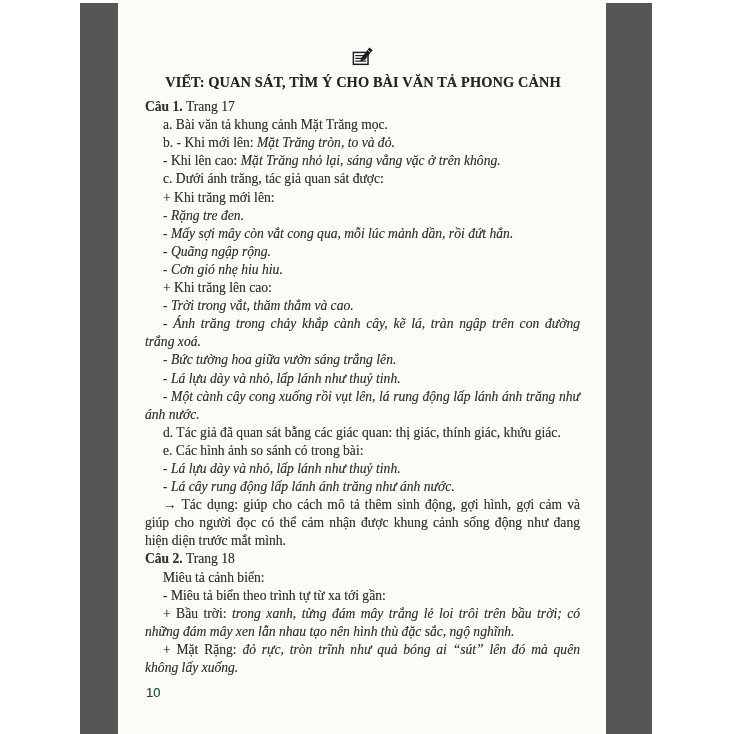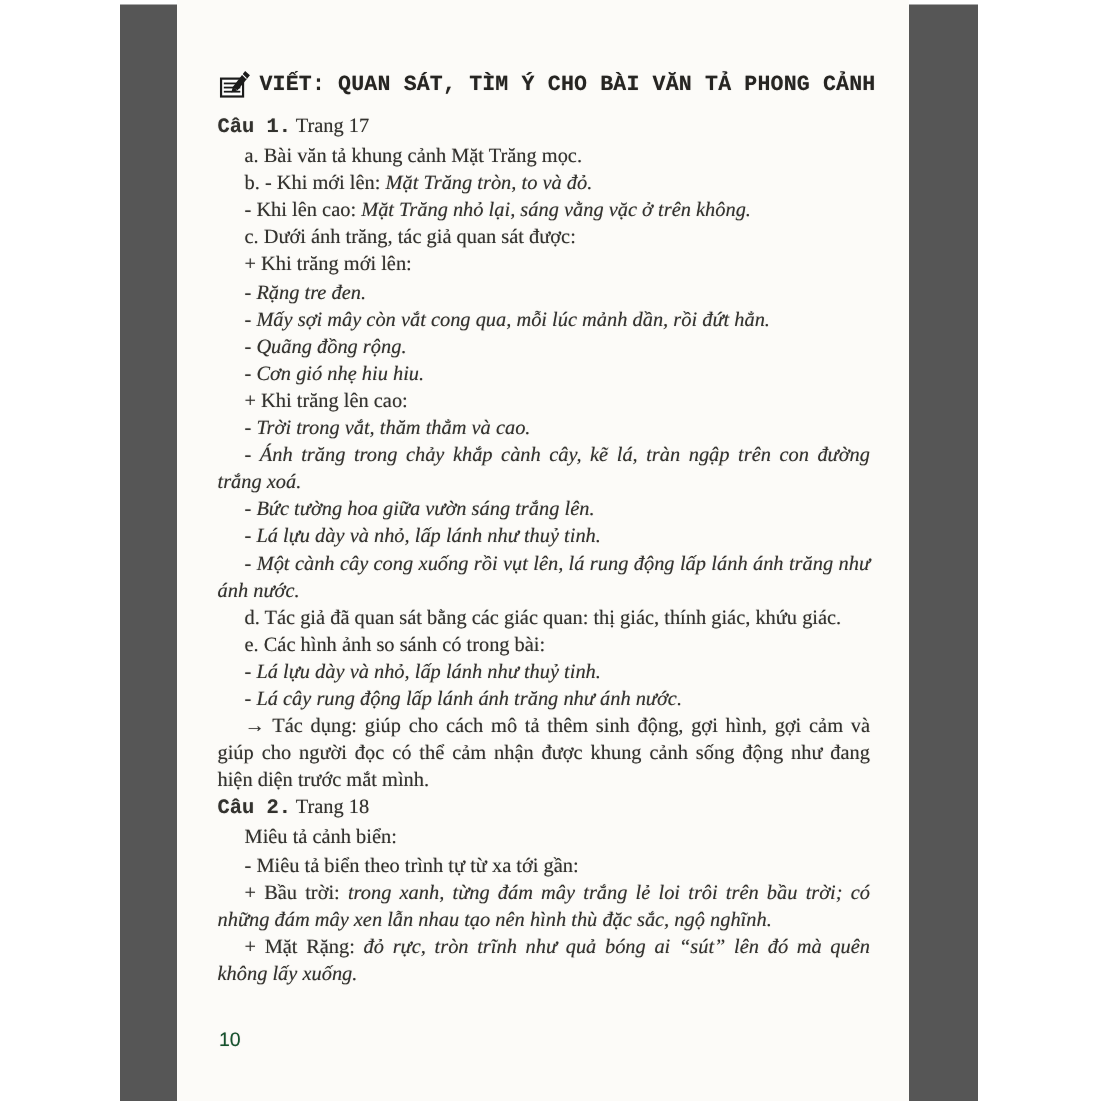--- a/index.html
+++ b/index.html
@@ -6,27 +6,27 @@
   .stage{position:relative;width:734px;height:734px;background:#ffffff;overflow:hidden;
          font-family:"Liberation Serif", serif;}
   .strip{position:absolute;top:3px;height:731px;background:#565656;}
   .strip.left{left:80px;width:38px;}
   .strip.right{left:606px;width:46px;}
   .paper{position:absolute;left:118px;top:0;width:488px;height:734px;background:#fcfbf8;}
   .content{position:absolute;left:27px;top:46px;width:435px;color:#33322e;
            font-size:13.6px;line-height:18.1px;
            text-shadow:0 0 0.6px rgba(70,68,64,.55);}
   .hdr{display:flex;align-items:center;gap:5px;margin:0 0 7px 1px;
-       font-family:Liberation Mono, monospace;font-weight:bold;
-       font-size:14.4px;letter-spacing:.1px;color:#262522;white-space:nowrap;}
+       font-family:Liberation Serif, serif;font-weight:bold;
+       font-size:14.4px;letter-spacing:.1px;color:#262522;white-space:nowrap;flex-direction:column;}
   .hdr svg{flex:0 0 auto;display:block;}
   .para{margin:0;text-align:justify;text-indent:18px;}
   .para.cau{text-indent:0;text-align:left;}
   .it{font-style:italic;margin-top:32px;}
-  .b{font-weight:bold;font-family:Liberation Mono, monospace;}
+  .b{font-weight:bold;}
   .pageno{position:absolute;left:28px;top:685px;font-family:"Liberation Sans", sans-serif;
           font-size:13px;color:#14532d;text-shadow:0 0 0.6px rgba(70,68,64,.5);}
 </style>
 </head>
 <body>
 
 <div class="stage">
   <div class="strip left"></div>
   <div class="strip right"></div>
 
@@ -50,21 +50,21 @@
 
       <div>
           <p class="para cau"><span class="b">Câu 1.</span><span> Trang 17</span></p>
           <p class="para body"><span>a. Bài văn tả khung cảnh Mặt Trăng mọc.</span></p>
           <p class="para body"><span>b. - Khi mới lên: </span><span class="it">Mặt Trăng tròn, to và đỏ.</span></p>
           <p class="para body"><span>- Khi lên cao: </span><span class="it">Mặt Trăng nhỏ lại, sáng vằng vặc ở trên không.</span></p>
           <p class="para body"><span>c. Dưới ánh trăng, tác giả quan sát được:</span></p>
           <p class="para body"><span>+ Khi trăng mới lên:</span></p>
           <p class="para body"><span class="it">- Rặng tre đen.</span></p>
           <p class="para body"><span class="it">- Mấy sợi mây còn vắt cong qua, mỗi lúc mảnh dần, rồi đứt hẳn.</span></p>
-          <p class="para body"><span class="it">- Quãng đồng rộng.</span></p>
+          <p class="para body"><span class="it">- Quãng ngập rộng.</span></p>
           <p class="para body"><span class="it">- Cơn gió nhẹ hiu hiu.</span></p>
           <p class="para body"><span>+ Khi trăng lên cao:</span></p>
           <p class="para body"><span class="it">- Trời trong vắt, thăm thẳm và cao.</span></p>
           <p class="para body"><span class="it">- Ánh trăng trong chảy khắp cành cây, kẽ lá, tràn ngập trên con đường trắng xoá.</span></p>
           <p class="para body"><span class="it">- Bức tường hoa giữa vườn sáng trắng lên.</span></p>
           <p class="para body"><span class="it">- Lá lựu dày và nhỏ, lấp lánh như thuỷ tinh.</span></p>
           <p class="para body"><span class="it">- Một cành cây cong xuống rồi vụt lên, lá rung động lấp lánh ánh trăng như ánh nước.</span></p>
           <p class="para body"><span>d. Tác giả đã quan sát bằng các giác quan: thị giác, thính giác, khứu giác.</span></p>
           <p class="para body"><span>e. Các hình ảnh so sánh có trong bài:</span></p>
           <p class="para body"><span class="it">- Lá lựu dày và nhỏ, lấp lánh như thuỷ tinh.</span></p>

